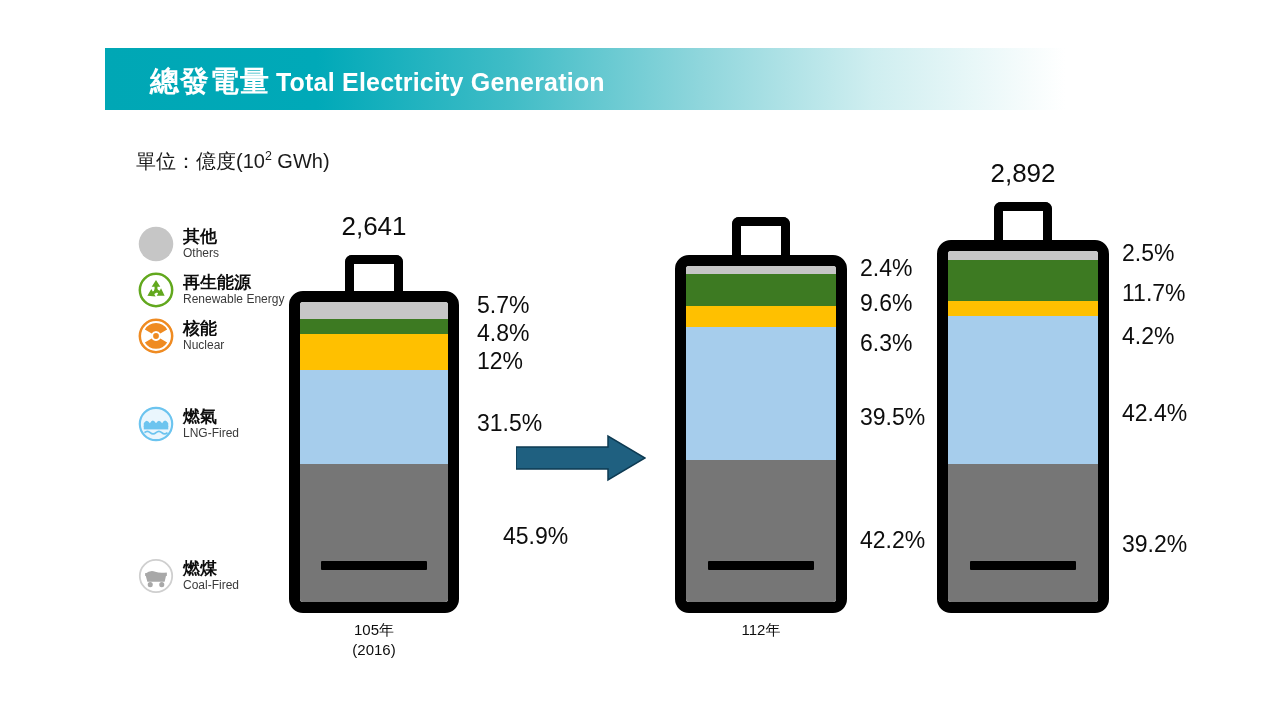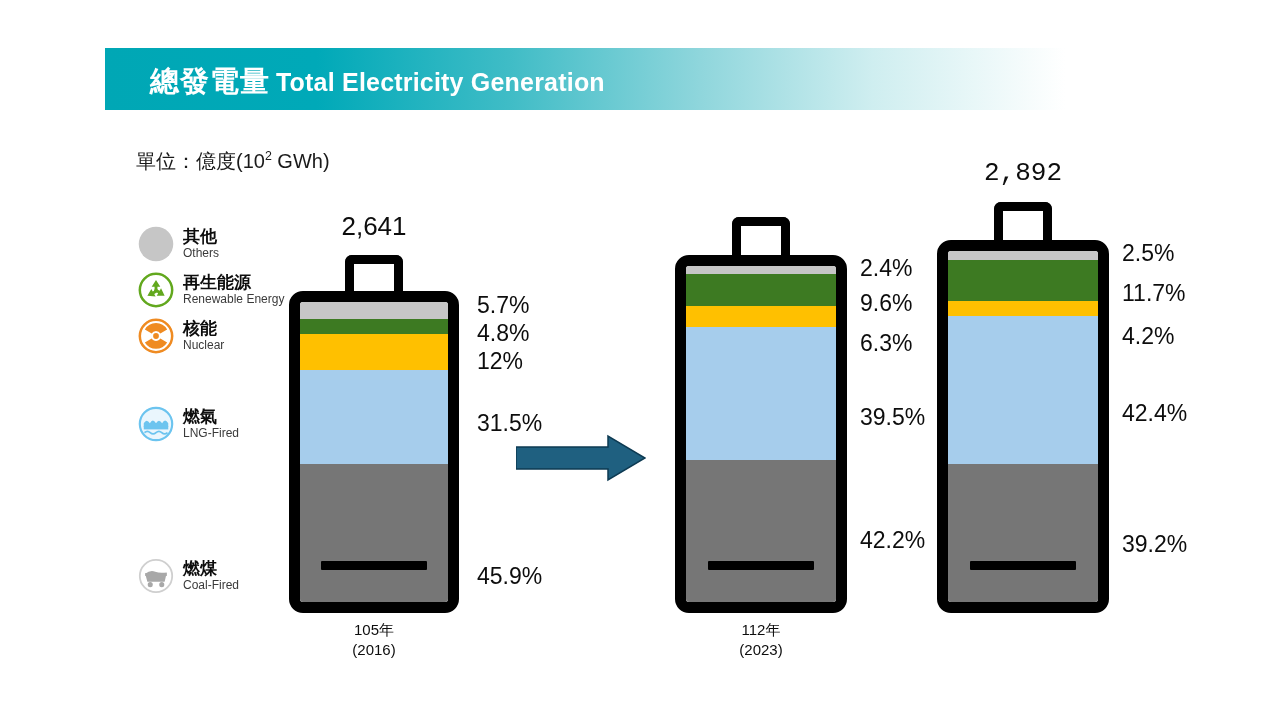--- a/index.html
+++ b/index.html
@@ -208,44 +208,43 @@
         </div>
         <div class="bat-minus" style="width: 105.4px; left: 321.3px; top: 561px;"></div>
         <div class="bat-label" style="left: 289px; width: 170px; top: 620px;">
           <div>105年</div>
           <div>(2016)</div>
         </div>
         <div class="pct" style="left: 477px; top: 292px;">5.7%</div>
         <div class="pct" style="left: 477px; top: 320px;">4.8%</div>
         <div class="pct" style="left: 477px; top: 348px;">12%</div>
         <div class="pct" style="left: 477px; top: 410px;">31.5%</div>
-        <div class="pct" style="left: 477px; top: 523px; margin-top: 40px;">45.9%</div>
+        <div class="pct" style="left: 503px; top: 523px;">45.9%</div>
       </div>
       <div class="battery" style="left: 0px; top: 0px; width: 1280px; height: 720px; pointer-events: none;">
         <div class="bat-cap" style="left: 732px; top: 217px; width: 58px; height: 50px;"></div>
         <div class="bat-body" style="left: 675px; top: 255px; width: 172px; height: 358px;">
           <div class="seg" style="height: 8.064px; background: rgb(198, 198, 198);"></div>
           <div class="seg" style="height: 32.256px; background: rgb(61, 122, 34);"></div>
           <div class="seg" style="height: 21.168px; background: rgb(255, 192, 0);"></div>
           <div class="seg" style="height: 132.72px; background: rgb(166, 205, 236);"></div>
           <div class="seg" style="height: 141.792px; background: rgb(118, 118, 118);"></div>
         </div>
         <div class="bat-minus" style="width: 106.64px; left: 707.68px; top: 561px;"></div>
         <div class="bat-label" style="left: 675px; width: 172px; top: 620px;">
           <div>112年</div>
-          <div>(2023)</div>
         </div>
         <div class="pct" style="left: 860px; top: 255px;">2.4%</div>
         <div class="pct" style="left: 860px; top: 290px;">9.6%</div>
         <div class="pct" style="left: 860px; top: 330px;">6.3%</div>
         <div class="pct" style="left: 860px; top: 404px;">39.5%</div>
         <div class="pct" style="left: 860px; top: 527px;">42.2%</div>
       </div>
       <div class="battery" style="left: 0px; top: 0px; width: 1280px; height: 720px; pointer-events: none;">
-        <div class="bat-total" style="left: 937px; width: 172px; top: 158px; font-family: Liberation Mono, monospace;">2,892</div>
+        <div class="bat-total" style="left: 937px; width: 172px; top: 158px;">2,892</div>
         <div class="bat-cap" style="left: 994px; top: 202px; width: 58px; height: 50px;"></div>
         <div class="bat-body" style="left: 937px; top: 240px; width: 172px; height: 373px;">
           <div class="seg" style="height: 8.775px; background: rgb(198, 198, 198);"></div>
           <div class="seg" style="height: 41.067px; background: rgb(61, 122, 34);"></div>
           <div class="seg" style="height: 14.742px; background: rgb(255, 192, 0);"></div>
           <div class="seg" style="height: 148.824px; background: rgb(166, 205, 236);"></div>
           <div class="seg" style="height: 137.592px; background: rgb(118, 118, 118);"></div>
         </div>
         <div class="bat-minus" style="width: 106.64px; left: 969.68px; top: 561px;"></div>
         <div class="pct" style="left: 1122px; top: 240px;">2.5%</div>

